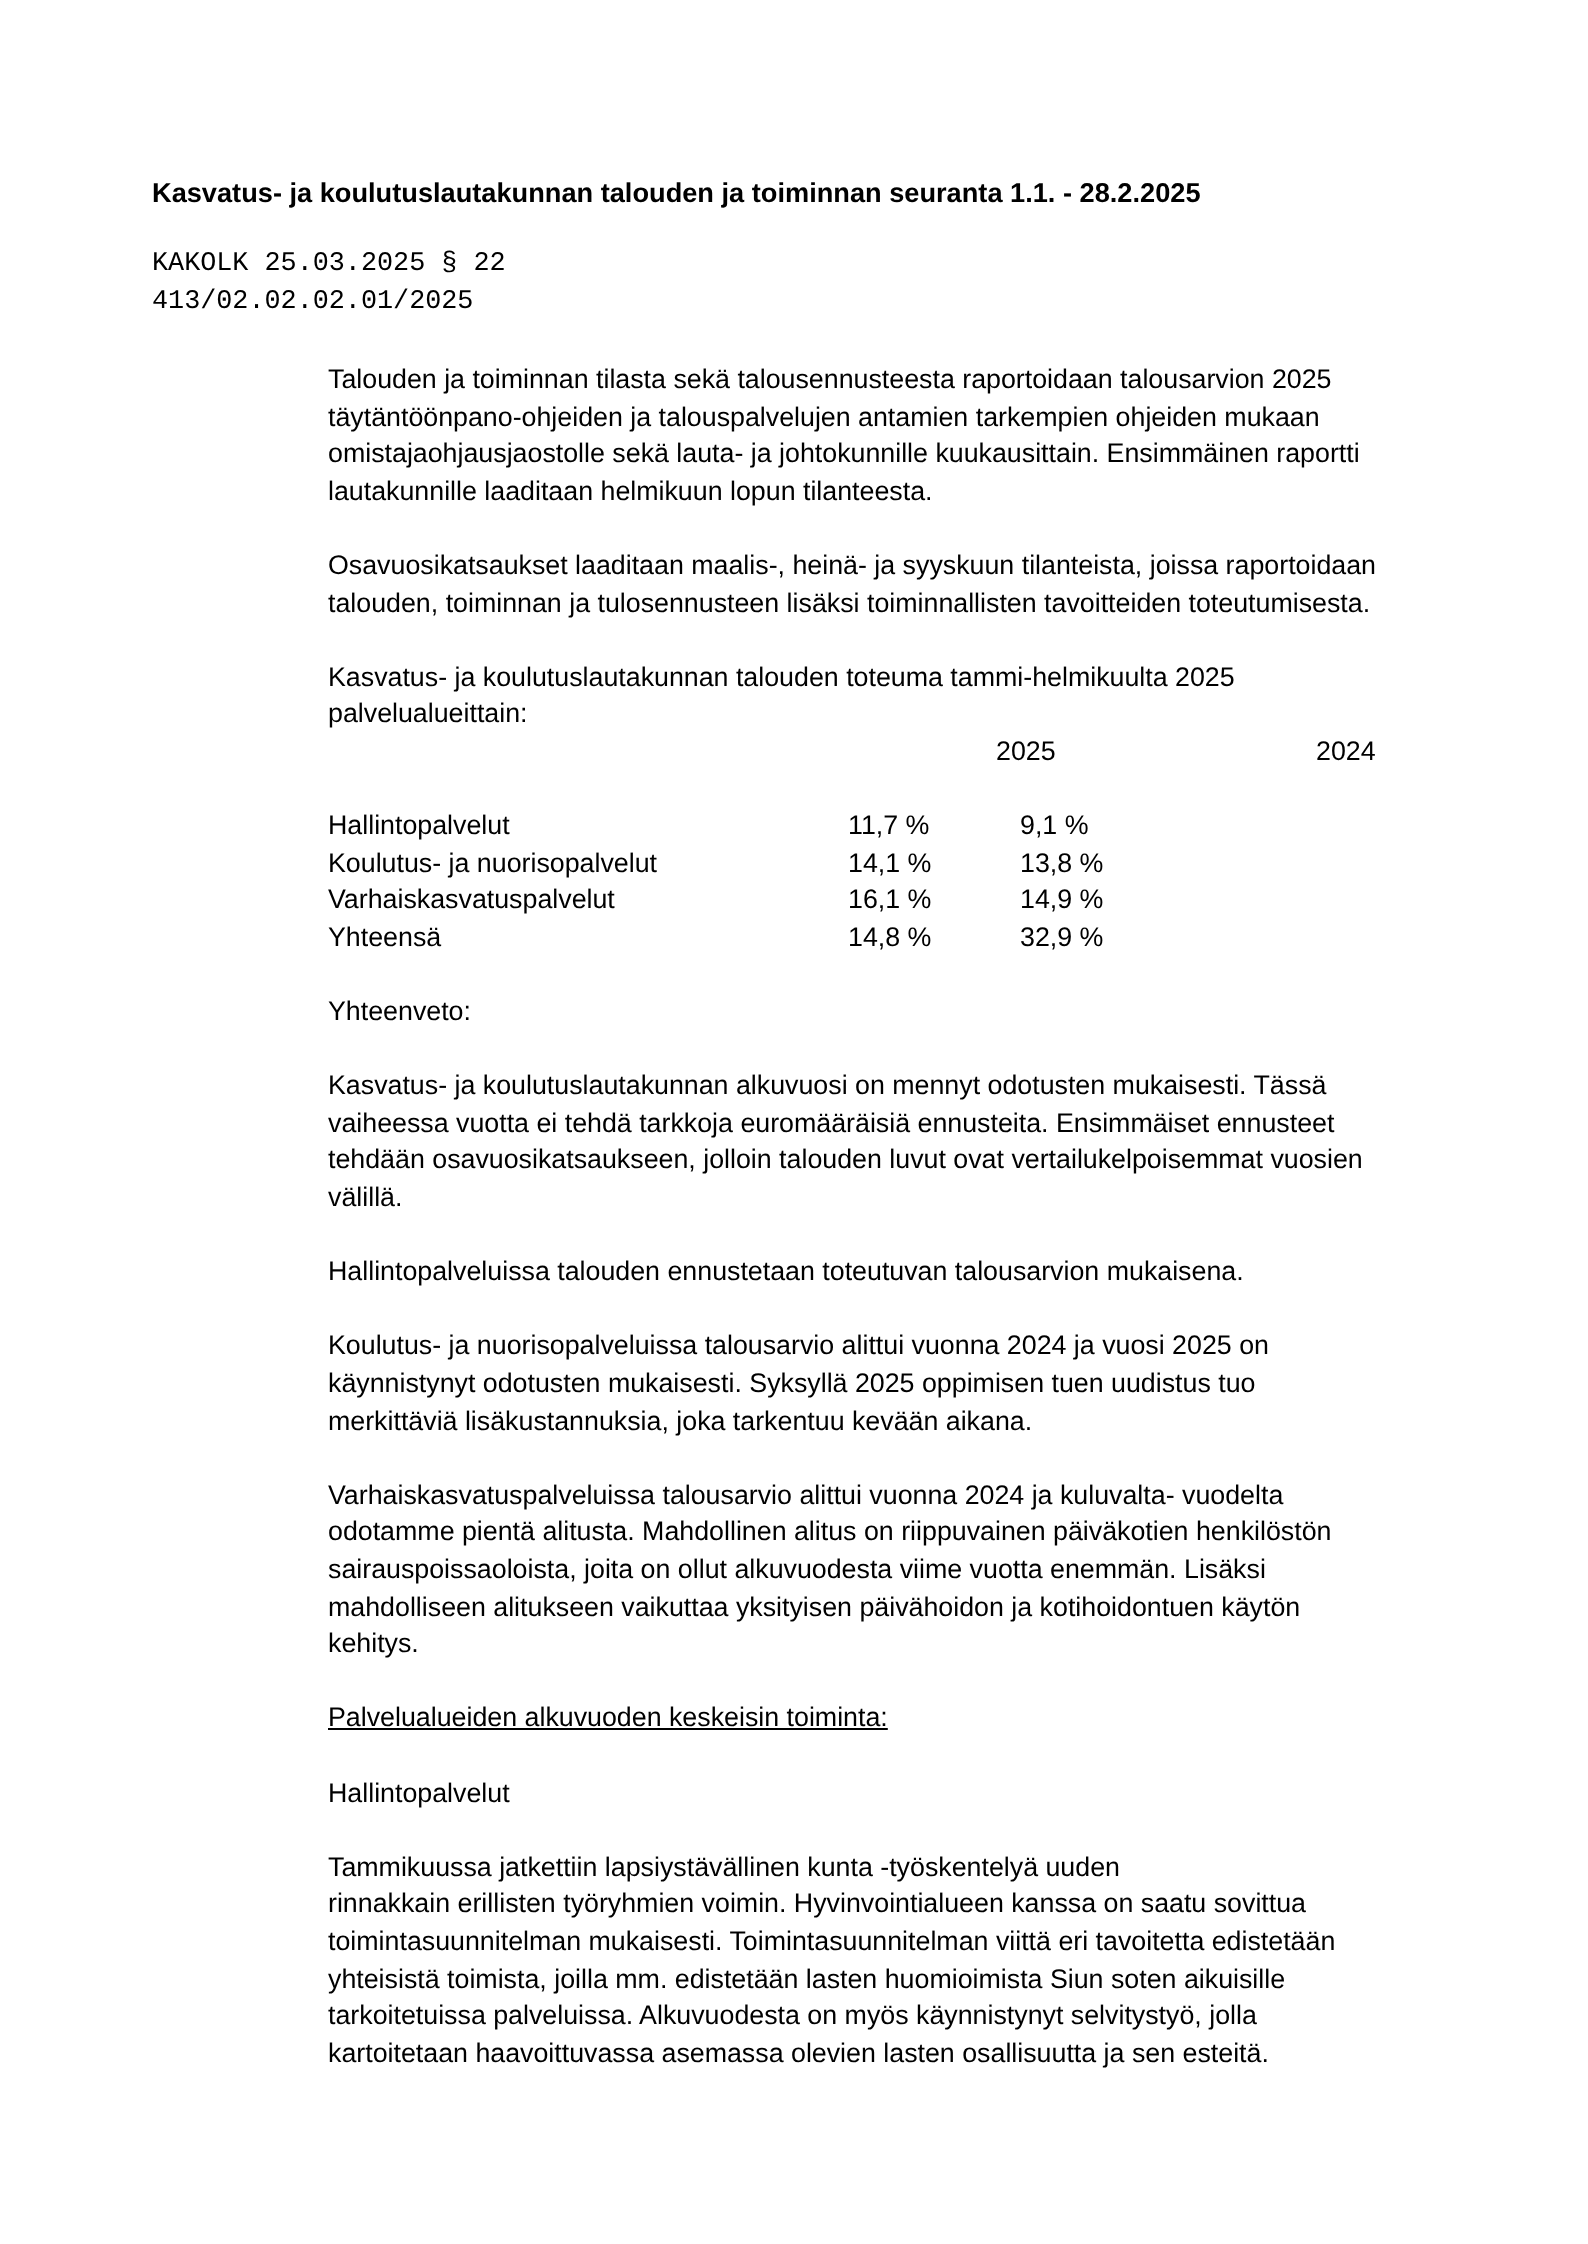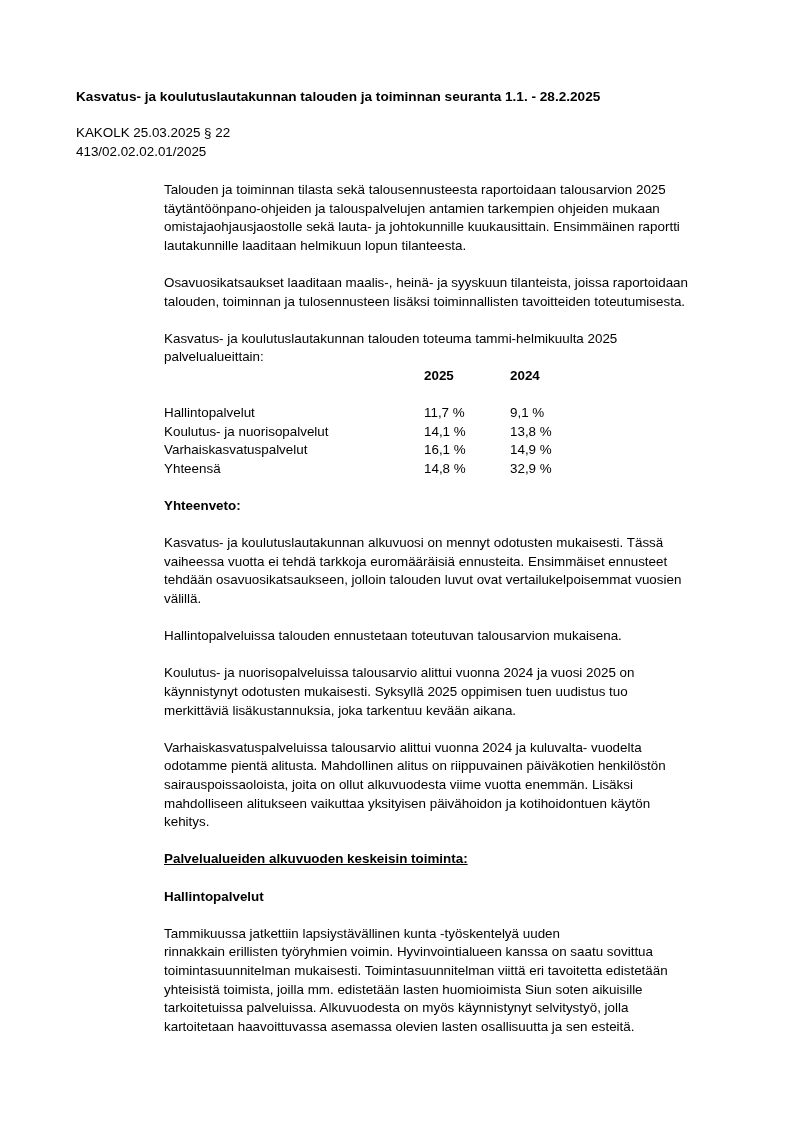--- a/index.html
+++ b/index.html
@@ -1,23 +1,23 @@
 <!DOCTYPE html>
 <html><head>
 <meta charset="utf-8">
 <style>
   html, body { margin:0; padding:0; background:#ffffff; }
   body { width:794px; height:1122px; position:relative; overflow:hidden;
          font-family:"Liberation Sans", sans-serif; color:#000; font-size:13.4px; }
   .title { position:absolute; left:76px; top:89px; font-weight:bold; font-size:13.6px; white-space:nowrap;text-align:center; }
-  .meta { position:absolute; left:76px; top:124px; line-height:18.6px; white-space:nowrap; }
+  .meta { position:absolute; left:76px; top:124px; line-height:18.6px; white-space:nowrap;font-family:Liberation Mono, monospace; }
   .body { position:absolute; left:164px; top:181px; width:580px; line-height:18.6px; }
   .para { margin:0 0 18.6px 0; }
   .nowrap-line { display:block; white-space:nowrap; }
-  .bold { font-weight:bold; }
+  .bold { font-weight:normal;justify-content:space-between; }
   .underline { text-decoration:underline; }
   .tbl { position:relative; margin:0 0 18.6px 0; }
   .tbl-row { display:flex; height:18.6px; white-space:nowrap; }
   .c0 { width:260px; }
   .c1 { width:86px; }
   .c2 { width:86px; }
   .gap { height:18.6px; }
 </style>
 </head>
 <body>

